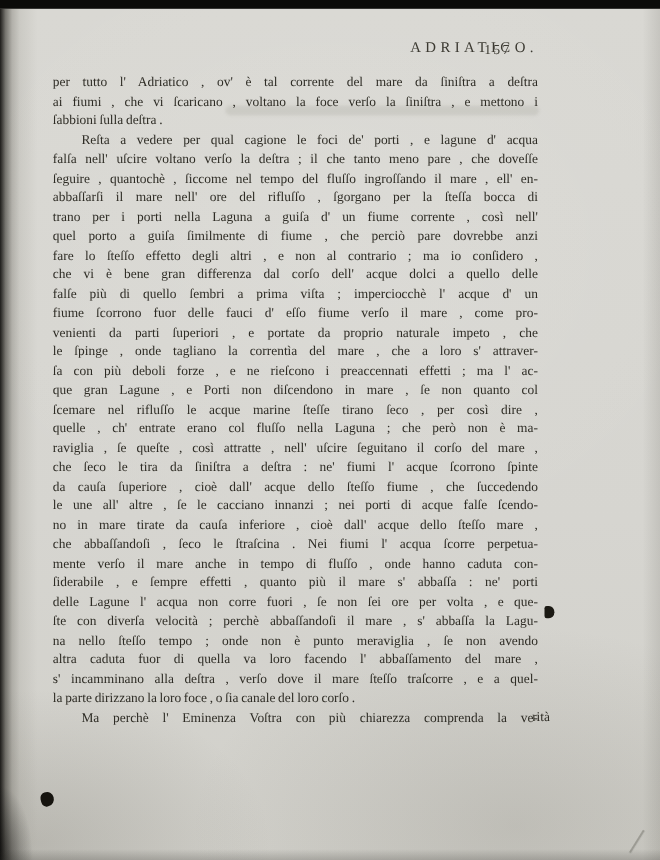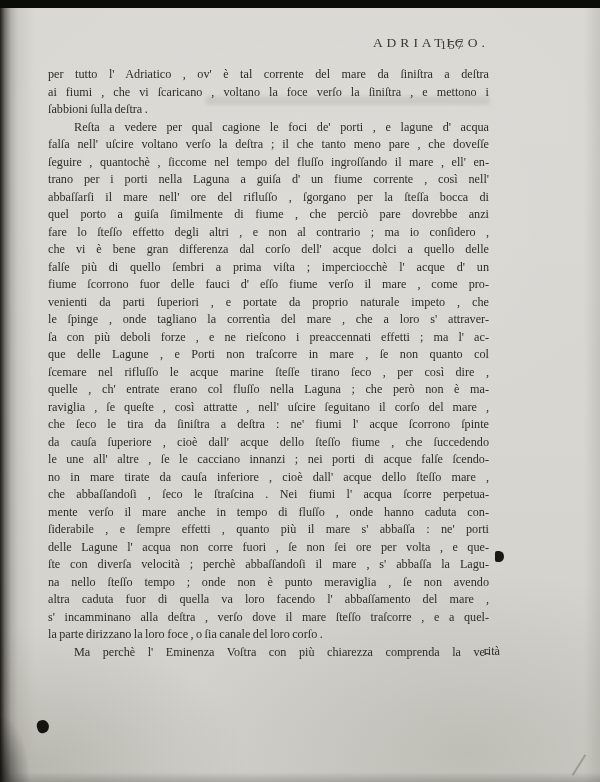--- a/index.html
+++ b/index.html
@@ -92,31 +92,31 @@
       <span class="pagenum">157</span>
     </header>
 
     <main class="body-text" id="body-text">
         <div class="line">per tutto l' Adriatico , ov' è tal corrente del mare da ſiniſtra a deſtra</div>
         <div class="line">ai fiumi , che vi ſcaricano , voltano la foce verſo la ſiniſtra , e mettono i</div>
         <div class="line no-just">ſabbioni ſulla deſtra .</div>
         <div class="line indent">Reſta a vedere per qual cagione le foci de' porti , e lagune d' acqua</div>
         <div class="line">falſa nell' uſcire voltano verſo la deſtra ; il che tanto meno pare , che doveſſe</div>
         <div class="line">ſeguire , quantochè , ſiccome nel tempo del fluſſo ingroſſando il mare , ell' en-</div>
+        <div class="line">abbaſſarſi il mare nell' ore del rifluſſo , ſgorgano per la ſteſſa bocca di</div>
         <div class="line">trano per i porti nella Laguna a guiſa d' un fiume corrente , così nell'</div>
-        <div class="line">abbaſſarſi il mare nell' ore del rifluſſo , ſgorgano per la ſteſſa bocca di</div>
         <div class="line">quel porto a guiſa ſimilmente di fiume , che perciò pare dovrebbe anzi</div>
         <div class="line">fare lo ſteſſo effetto degli altri , e non al contrario ; ma io conſidero ,</div>
         <div class="line">che vi è bene gran differenza dal corſo dell' acque dolci a quello delle</div>
         <div class="line">falſe più di quello ſembri a prima viſta ; imperciocchè l' acque d' un</div>
         <div class="line">fiume ſcorrono fuor delle fauci d' eſſo fiume verſo il mare , come pro-</div>
         <div class="line">venienti da parti ſuperiori , e portate da proprio naturale impeto , che</div>
         <div class="line">le ſpinge , onde tagliano la correntìa del mare , che a loro s' attraver-</div>
         <div class="line">ſa con più deboli forze , e ne rieſcono i preaccennati effetti ; ma l' ac-</div>
-        <div class="line">que delle Lagune , e Porti non traſcorre in mare , ſe non quanto col</div>
+        <div class="line">que gran Lagune , e Porti non diſcendono in mare , ſe non quanto col</div>
         <div class="line">ſcemare nel rifluſſo le acque marine ſteſſe tirano ſeco , per così dire ,</div>
         <div class="line">quelle , ch' entrate erano col fluſſo nella Laguna ; che però non è ma-</div>
         <div class="line">raviglia , ſe queſte , così attratte , nell' uſcire ſeguitano il corſo del mare ,</div>
         <div class="line">che ſeco le tira da ſiniſtra a deſtra : ne' fiumi l' acque ſcorrono ſpinte</div>
         <div class="line">da cauſa ſuperiore , cioè dall' acque dello ſteſſo fiume , che ſuccedendo</div>
         <div class="line">le une all' altre , ſe le cacciano innanzi ; nei porti di acque falſe ſcendo-</div>
         <div class="line">no in mare tirate da cauſa inferiore , cioè dall' acque dello ſteſſo mare ,</div>
         <div class="line">che abbaſſandoſi , ſeco le ſtraſcina . Nei fiumi l' acqua ſcorre perpetua-</div>
         <div class="line">mente verſo il mare anche in tempo di fluſſo , onde hanno caduta con-</div>
         <div class="line">ſiderabile , e ſempre effetti , quanto più il mare s' abbaſſa : ne' porti</div>

